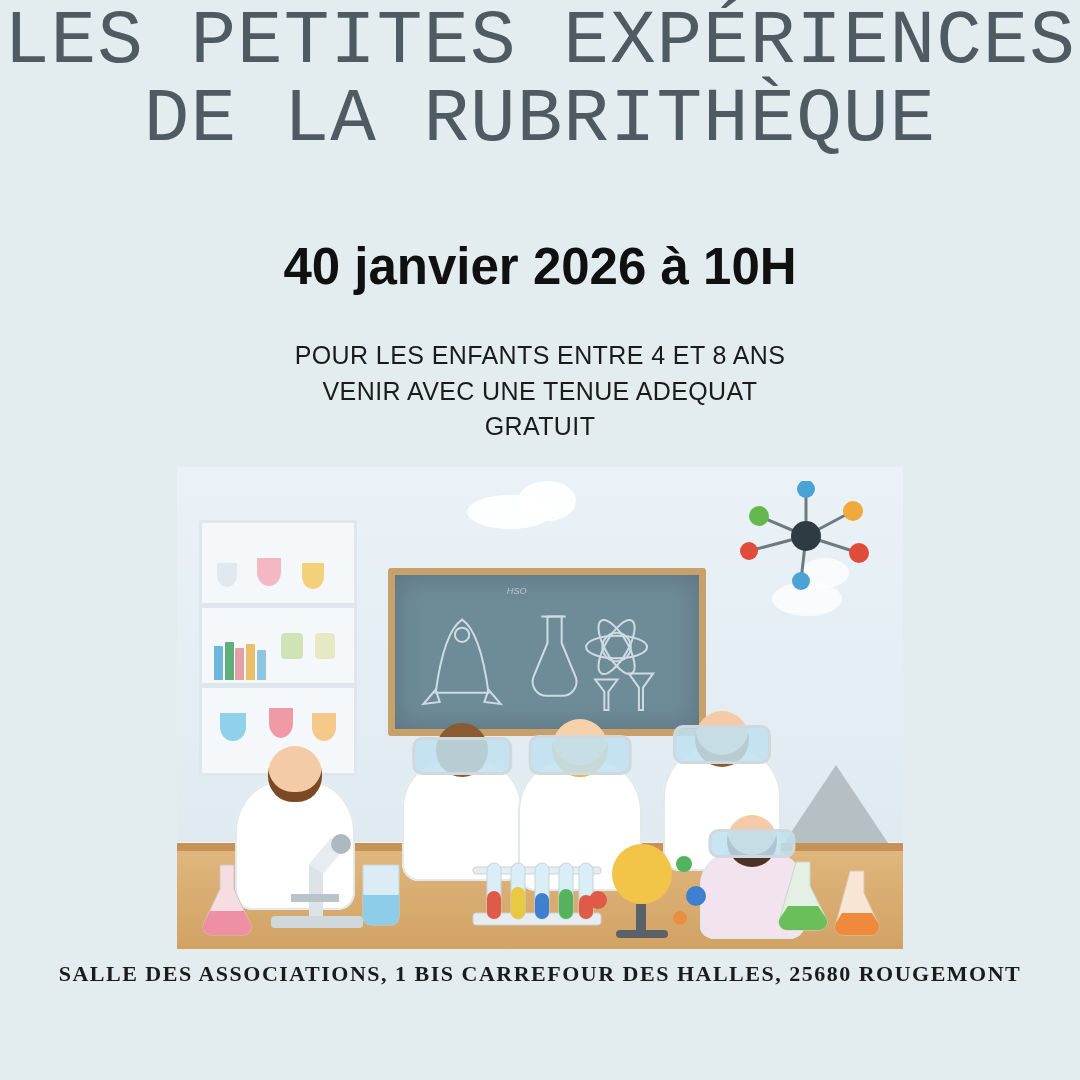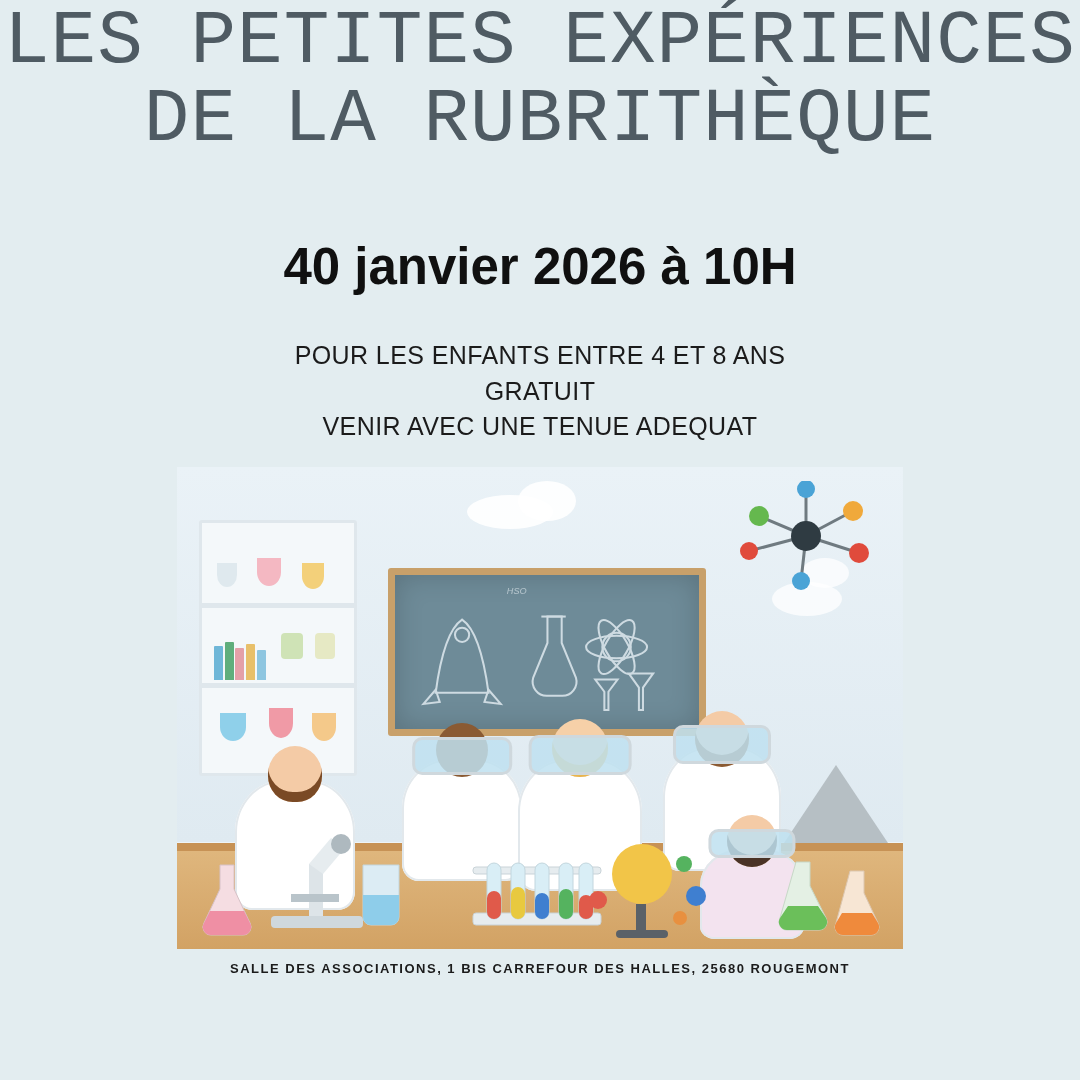--- a/index.html
+++ b/index.html
@@ -70,22 +70,22 @@
     margin-top: 22px;
     width: 726px;
     height: 482px;
     position: relative;
     overflow: hidden;
     background: #eef4f7;
     font-style: italic;
   }
   .footer {
     margin-top: 12px;
-    font-family: Liberation Sans, sans-serif;
-    font-size: 13px;
+    font-family: Liberation Serif, serif;
+    font-size: 22px;
     font-weight: bold;
     letter-spacing: 1.5px;
     color: #1b1b1b;
     text-align: right;
   }
 
   
   .scene { position:absolute; inset:0; }
   .wall { position:absolute; left:0; top:0; width:100%; height:78%; background:linear-gradient(#eaf2f7,#dfeaf1); }
   .table { position:absolute; left:0; bottom:0; width:100%; height:22%; background:linear-gradient(#e0b87f,#d2a264); }
@@ -118,22 +118,22 @@
 
   <div class="title-block">
     <div class="title-line l1">LES PETITES EXPÉRIENCES</div>
     <div class="title-line l2">DE LA RUBRITHÈQUE</div>
   </div>
 
   <div class="date-line">40 janvier 2026 à 10H</div>
 
   <div class="details">
     <div class="detail-line">POUR LES ENFANTS ENTRE 4 ET 8 ANS</div>
+    <div class="detail-line">VENIR AVEC UNE TENUE ADEQUAT</div>
     <div class="detail-line">GRATUIT</div>
-    <div class="detail-line">VENIR AVEC UNE TENUE ADEQUAT</div>
   </div>
 
   <div class="illustration">
     <div class="scene">
       <div class="wall"></div>
 
       <div class="cloud" style="left:40%;top:6%;width:86px;height:34px;"></div>
       <div class="cloud" style="left:47%;top:3%;width:58px;height:40px;"></div>
       <div class="cloud" style="left:82%;top:24%;width:70px;height:34px;opacity:.75;"></div>
       <div class="cloud" style="left:86%;top:19%;width:48px;height:30px;opacity:.75;"></div>

